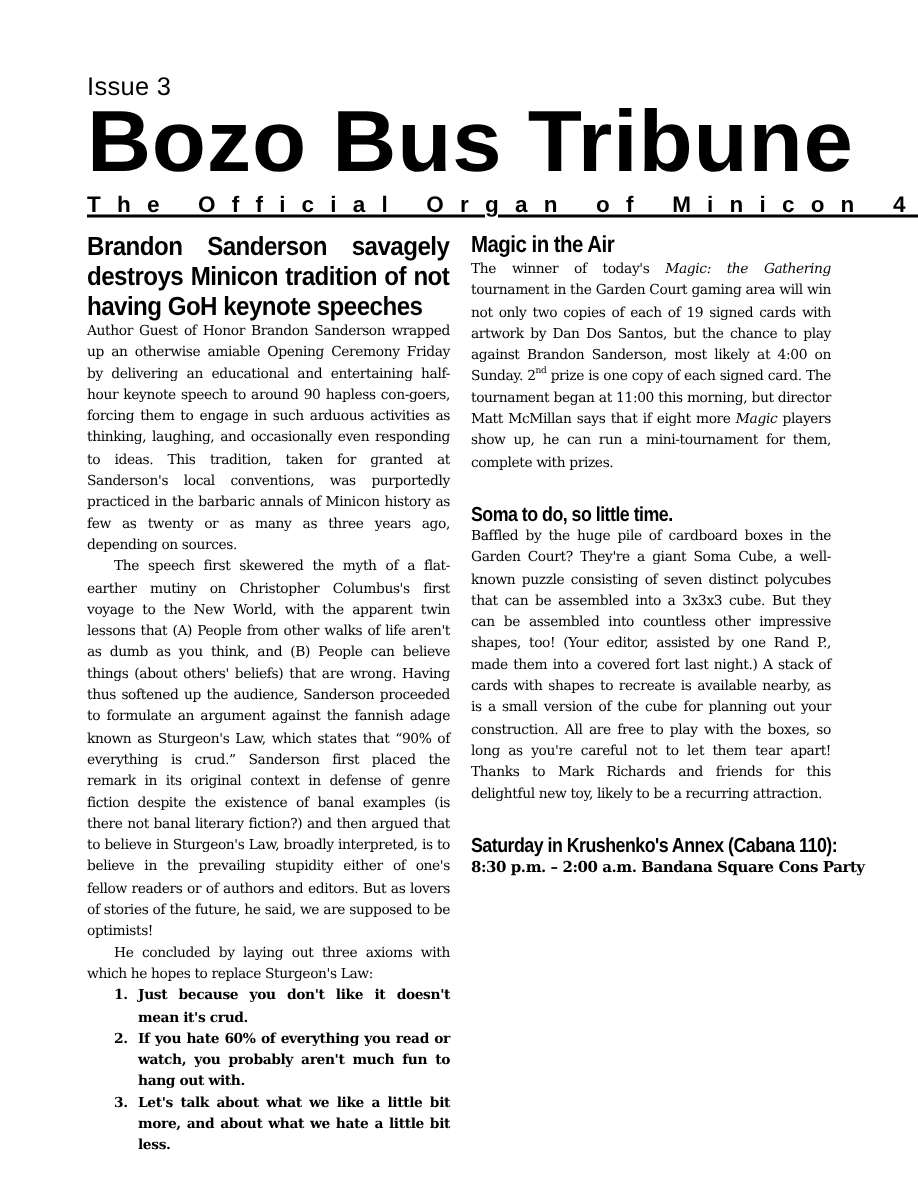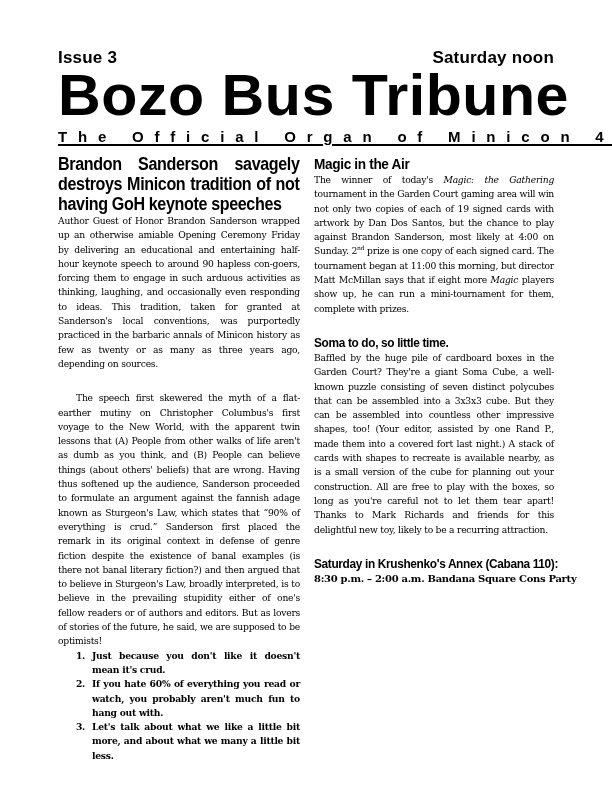--- a/index.html
+++ b/index.html
@@ -1,61 +1,61 @@
 <!DOCTYPE html>
 <html><head>
 <meta charset="utf-8">
 <style>
   html, body { margin: 0; padding: 0; background: #ffffff; }
   body { width: 612px; height: 792px; position: relative; overflow: hidden; color: #000; }
   .page { position: absolute; left: 58px; top: 48px; width: 496px; }
   .masthead-top { display: flex; justify-content: space-between; align-items: flex-end; height: 20px; }
-  .issue, .edition { font-family: "Liberation Sans", sans-serif; font-weight: bold; font-size: 17px; line-height: 20px; letter-spacing: 0.2px; }
+  .issue, .edition { font-family: "Liberation Sans", sans-serif; font-weight: normal; font-size: 17px; line-height: 20px; letter-spacing: 0.2px; }
   .title { font-family: "Liberation Sans", sans-serif; font-weight: bold; font-size: 58px; line-height: 58px; letter-spacing: 0.5px; margin-top: -2px; white-space: nowrap; transform: scaleX(1.02); transform-origin: left; }
   .subtitle { font-family: "Liberation Sans", sans-serif; font-weight: bold; font-size: 15px; line-height: 17px; letter-spacing: 10.8px; text-decoration: underline; text-decoration-thickness: 1.5px; text-underline-offset: 2px; white-space: nowrap; margin-top: 4px; }
   .columns { position: absolute; top: 106px; left: 0; width: 496px; display: flex; justify-content: space-between; }
   .col { width: 242px; }
   .col-right { width: 240px; }
   .hl { font-family: "Liberation Sans", sans-serif; font-weight: bold; font-stretch: condensed; letter-spacing: -0.4px; margin: 0; color: #000; }
   .hl-big { font-size: 17.5px; line-height: 20px; text-align: justify; text-align-last: left; transform: scaleX(0.92); transform-origin: left; width: 108.5%; }
   .hl-med { font-size: 15.5px; line-height: 19px; transform: scaleX(0.88); transform-origin: left; white-space: nowrap; }
   .hl-small { font-size: 13.5px; line-height: 17px; transform: scaleX(0.88); transform-origin: left; white-space: nowrap; }
   p { font-family: "DejaVu Serif", serif; font-size: 9.2px; line-height: 14.3px; margin: 0; text-align: justify; letter-spacing: -0.25px; }
-  .indent { text-indent: 18px; margin-top: 20px; }
+  .indent { text-indent: 18px; }
   ol { margin: 0; padding-left: 30px; font-family: "DejaVu Serif", serif; font-size: 9.2px; line-height: 14.3px; letter-spacing: -0.25px; }
   ol li { text-align: justify; padding-left: 4px; font-weight: bold; }
   .section { margin-bottom: 18px; }
   .event-time { font-family: "DejaVu Serif", serif; font-size: 10px; line-height: 14.3px; font-weight: bold; letter-spacing: -0.3px; white-space: nowrap; }
   .event-desc { padding-left: 11px; }
   sup { font-size: 6px; line-height: 0; }
   i { }
   b { font-weight: bold; }
 </style>
 </head>
 <body>
 
 <div class="page">
   <div class="masthead-top">
     <span class="issue">Issue 3</span>
-    <span class="edition">Saturday noon</span>
   </div>
   <div class="title">Bozo Bus Tribune</div>
   <div class="subtitle">The Official Organ of Minicon 45</div>
 
   <div class="columns">
 
     <div class="col">
       <article>
         <h1 class="hl hl-big">Brandon Sanderson savagely destroys Minicon tradition of not having GoH keynote speeches</h1>
         <p>Author Guest of Honor Brandon Sanderson wrapped up an otherwise amiable Opening Ceremony Friday by delivering an educational and entertaining half-hour keynote speech to around 90 hapless con-goers, forcing them to engage in such arduous activities as thinking, laughing, and occasionally even responding to ideas. This tradition, taken for granted at Sanderson's local conventions, was purportedly practiced in the barbaric annals of Minicon history as few as twenty or as many as three years ago, depending on sources.</p>
         <p class="indent">The speech first skewered the myth of a flat-earther mutiny on Christopher Columbus's first voyage to the New World, with the apparent twin lessons that (A) People from other walks of life aren't as dumb as you think, and (B) People can believe things (about others' beliefs) that are wrong. Having thus softened up the audience, Sanderson proceeded to formulate an argument against the fannish adage known as Sturgeon's Law, which states that “90% of everything is crud.” Sanderson first placed the remark in its original context in defense of genre fiction despite the existence of banal examples (is there not banal literary fiction?) and then argued that to believe in Sturgeon's Law, broadly interpreted, is to believe in the prevailing stupidity either of one's fellow readers or of authors and editors. But as lovers of stories of the future, he said, we are supposed to be optimists!</p>
+        <p class="indent">He concluded by laying out three axioms with which he hopes to replace Sturgeon's Law:</p>
         <ol>
           <li>Just because you don't like it doesn't mean it's crud.</li>
           <li>If you hate 60% of everything you read or watch, you probably aren't much fun to hang out with.</li>
-          <li>Let's talk about what we like a little bit more, and about what we many a little bit less.</li>
+          <li>Let's talk about what we like a little bit more, and about what we hate a little bit less.</li>
         </ol>
       </article>
     </div>
 
     <div class="col col-right">
       <section class="section">
         <h2 class="hl hl-med">Magic in the Air</h2>
         <p><span>The winner of today's </span><i>Magic: the Gathering</i><span> tournament in the Garden Court gaming area will win not only two copies of each of 19 signed cards with artwork by Dan Dos Santos, but the chance to play against Brandon Sanderson, most likely at 4:00 on Sunday. 2</span><sup>nd</sup><span> prize is one copy of each signed card. The tournament began at 11:00 this morning, but director Matt McMillan says that if eight more </span><i>Magic</i><span> players show up, he can run a mini-tournament for them, complete with prizes.</span></p>
       </section>
 

